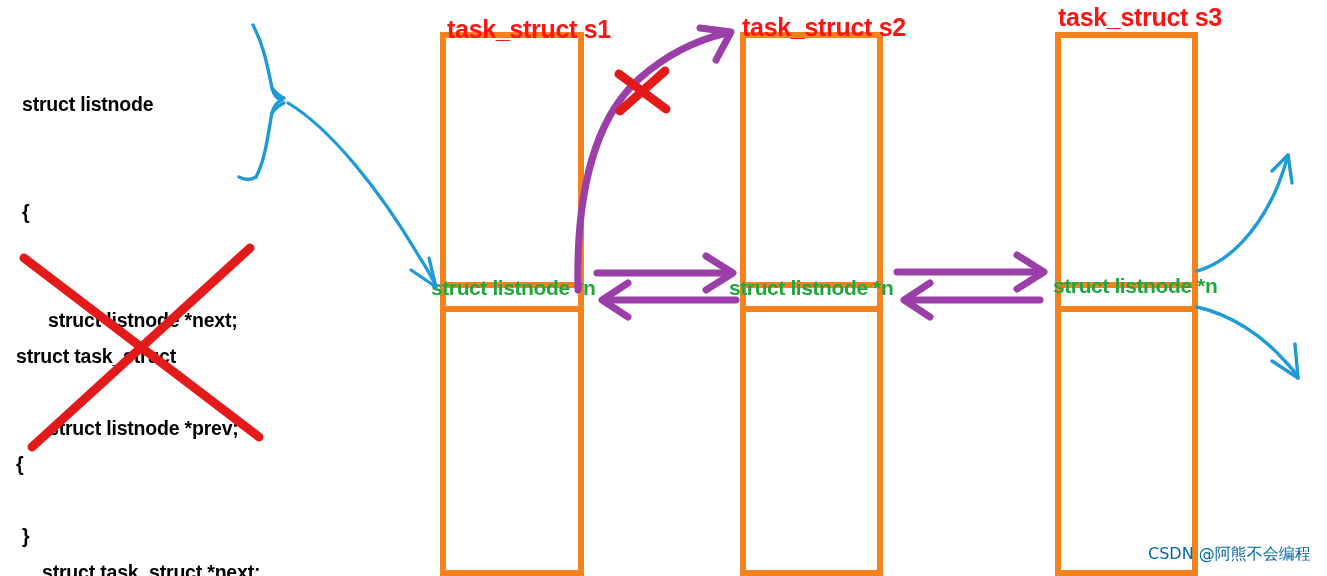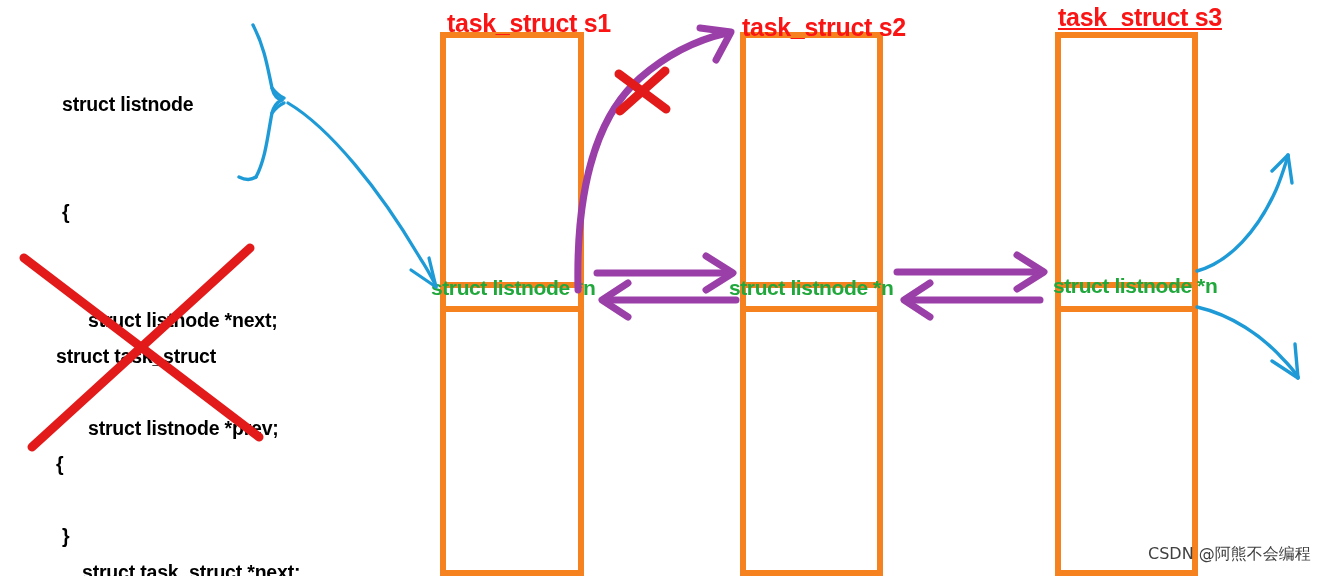--- a/index.html
+++ b/index.html
@@ -20,21 +20,21 @@
   .code-block {
     position: absolute;
     color: #000000;
     font-family: "Liberation Sans", sans-serif;
     font-weight: bold;
     font-size: 19.5px;
     line-height: 36px;
     white-space: pre;
     letter-spacing: -0.2px;
   }
-  .code-line { white-space: pre; margin-left: 40px; }
+  .code-line { white-space: pre; }
   .code-line.indent { padding-left: 26px; }
 
   #code-listnode { left: 22px; top: 14px; }
   #code-taskstruct { left: 16px; top: 266px; }
 
   
   .struct-box {
     position: absolute;
     border: 6px solid #F5821F;
     box-sizing: border-box;
@@ -79,21 +79,21 @@
   .overlay.over  { z-index: 5; }
 
   .boxes-layer { z-index: 3; }
   .labels-layer { z-index: 4; }
 
   
   #watermark {
     position: absolute;
     left: 1148px;
     top: 544px;
-    color: #404040;
+    color: #0369a1;
     font-family: "DejaVu Sans", sans-serif;
     font-size: 16px;
     white-space: nowrap;
     z-index: 6;
   }
 </style>
 </head>
 <body>
 
 <div id="canvas">
@@ -172,23 +172,23 @@
     <div class="struct-box" style="left:740px; top:32px; width:143px; height:544px;">
       <div class="struct-band" style="top:244px; height:30px;"></div>
     </div>
 
     <div class="struct-box" style="left:1055px; top:32px; width:143px; height:544px;">
       <div class="struct-band" style="top:244px; height:30px;"></div>
     </div>
   </div>
 
   <div class="labels-layer">
-    <div class="box-title" style="left:447px; top:9px;text-align:center;">task_struct s1</div>
+    <div class="box-title" style="left:447px; top:15px;text-align:center;">task_struct s1</div>
     <div class="box-title" style="left:742px; top:13px;">task_struct s2</div>
-    <div class="box-title" style="left:1058px; top:3px;text-decoration:underline;">task_struct s3</div>
+    <div class="box-title" style="left:1058px; top:3px;">task_struct s3</div>
 
     <div class="band-label" style="left:431px; top:276px;">struct listnode *n</div>
     <div class="band-label" style="left:729px; top:276px;">struct listnode *n</div>
     <div class="band-label" style="left:1053px; top:274px;">struct listnode *n</div>
   </div>
 
   <svg class="overlay over" viewBox="0 0 1327 576">
 
     <g stroke="#E31A1A" stroke-width="9" stroke-linecap="round">
       <line x1="24" y1="258" x2="259" y2="437"></line>

